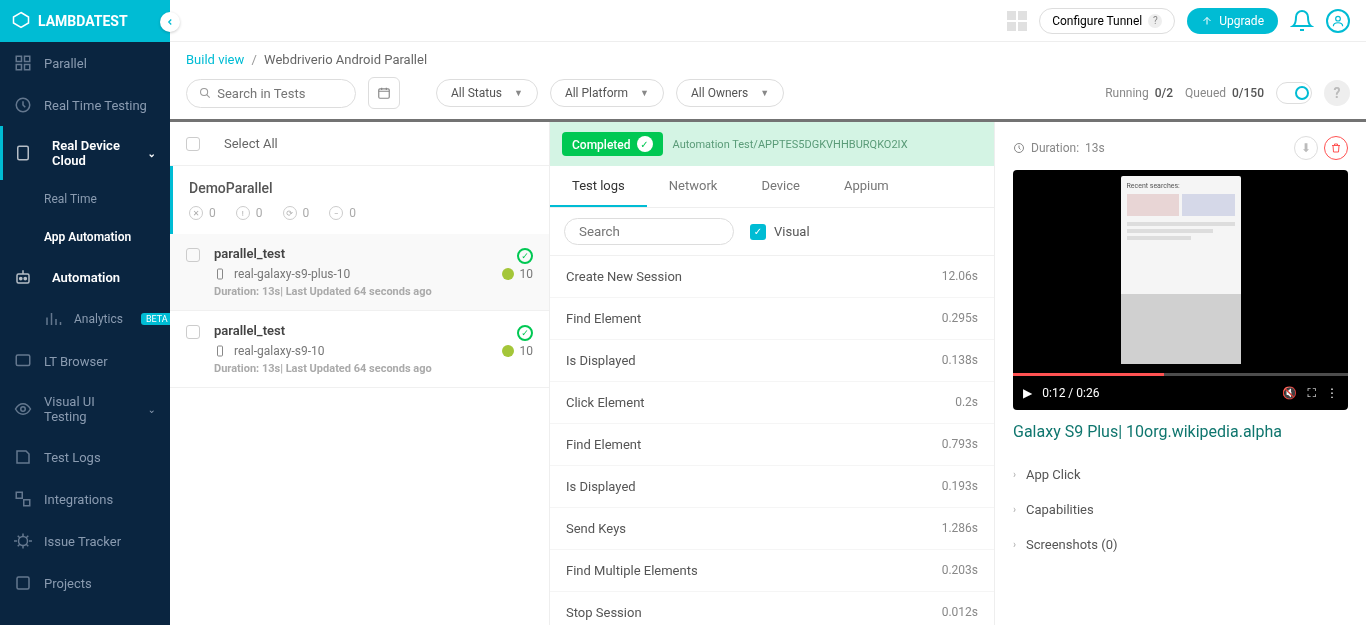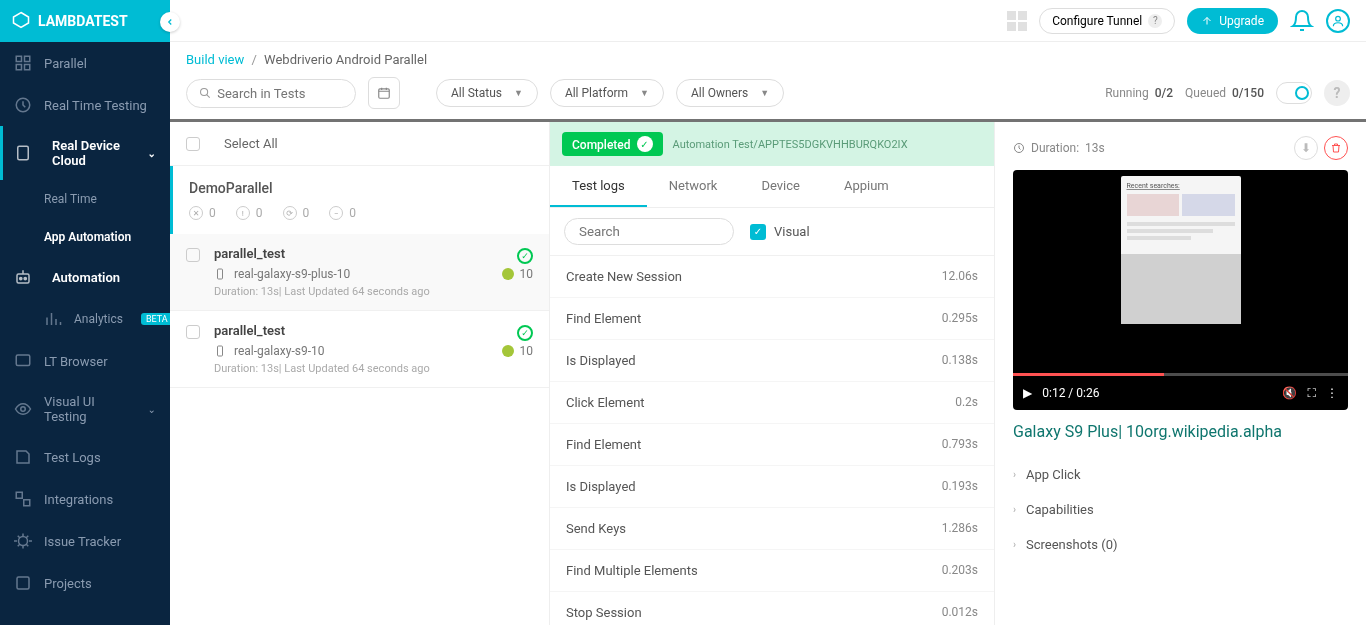--- a/index.html
+++ b/index.html
@@ -60,21 +60,21 @@
 .chk { width: 14px; height: 14px; border: 1px solid #ccc; border-radius: 3px; }
 .group-header { padding: 14px 16px; border-left: 3px solid #00bcd4; }
 .group-header .name { font-size: 14px; color: #555; font-weight: 500; margin-bottom: 10px; }
 .group-header .stats { display: flex; gap: 20px; font-size: 12px; color: #aaa; }
 .stat { display: flex; align-items: center; gap: 6px; }
 .stat-icn { width: 14px; height: 14px; border: 1.5px solid #ccc; border-radius: 50%; display: flex; align-items: center; justify-content: center; font-size: 8px; }
 .test-row { padding: 12px 16px; border-bottom: 1px solid #f0f0f0; position: relative; }
 .test-row.selected { background: #f9f9f9; }
 .test-row .title { font-size: 13px; font-weight: 600; color: #444; margin-bottom: 6px; margin-left: 28px; }
 .test-row .device { font-size: 12px; color: #777; margin-left: 28px; display: flex; align-items: center; gap: 8px; margin-bottom: 4px; }
-.test-row .meta { font-size: 11px; color: #aaa; margin-left: 28px; }
+.test-row .meta { font-size: 11px; color: #aaa; margin-left: 28px; font-weight: bold; }
 .test-row .chk { position: absolute; left: 16px; top: 14px; }
 .test-row .os { margin-left: auto; display: flex; align-items: center; gap: 6px; font-size: 12px; color: #777; }
 .android-dot { width: 12px; height: 12px; background: #a4c639; border-radius: 50%; position: relative; }
 .status-check { position: absolute; right: 16px; top: 14px; width: 16px; height: 16px; border: 2px solid #00c853; border-radius: 50%; color: #00c853; display: flex; align-items: center; justify-content: center; font-size: 9px; }
 
 
 .col-logs { width: 445px; background: #fff; border-right: 1px solid #eee; display: flex; flex-direction: column; }
 .status-banner { background: #d4f4e4; padding: 10px 12px; display: flex; align-items: center; gap: 10px; font-size: 12px; }
 .status-badge { background: #00c853; color: #fff; padding: 4px 10px; border-radius: 4px; display: flex; align-items: flex-end; gap: 6px; font-weight: 500; }
 .status-badge .chk-c { width: 16px; height: 16px; background: #fff; border-radius: 50%; color: #00c853; display: flex; align-items: center; justify-content: center; font-size: 10px; }
@@ -91,21 +91,21 @@
 .log-row { display: flex; justify-content: space-between; padding: 13px 16px; font-size: 13px; color: #555; border-bottom: 1px solid #f5f5f5; }
 .log-row .time { color: #888; font-size: 12px; }
 
 
 .col-details { flex: 1; padding: 14px 18px; background: #fff; overflow-y: auto; }
 .duration-row { display: flex; align-items: center; font-size: 12px; color: #888; margin-bottom: 10px; gap: 6px; }
 .duration-row .spacer { flex: 1; }
 .dur-btn { width: 24px; height: 24px; border-radius: 50%; border: 1px solid #ddd; display: flex; align-items: center; justify-content: center; color: #bbb; font-size: 12px; }
 .dur-btn.del { border-color: #ff5252; color: #ff5252; }
 .video-player { width: 100%; height: 240px; background: #000; border-radius: 4px; position: relative; overflow: hidden; }
-.video-screen { position: absolute; left: 50%; top: 6px; transform: translateX(-50%); width: 120px; height: 148px; background: #f5f5f5; border-radius: 2px; padding: 6px; font-size: 6px; color: #888; text-decoration: underline; }
+.video-screen { position: absolute; left: 50%; top: 6px; transform: translateX(-50%); width: 120px; height: 188px; background: #f5f5f5; border-radius: 2px; padding: 6px; font-size: 6px; color: #888; }
 .video-ctrl { position: absolute; bottom: 0; left: 0; right: 0; height: 34px; display: flex; align-items: center; padding: 0 10px; gap: 10px; color: #fff; font-size: 12px; }
 .progress-line { position: absolute; bottom: 34px; left: 0; right: 0; height: 3px; background: rgba(255,255,255,.3); }
 .progress-line .p { width: 45%; height: 100%; background: #ff5252; }
 .device-info { display: flex; font-size: 16px; color: #0f766e; margin: 12px 0 16px; }
 .accordion { font-size: 13px; color: #555; padding: 10px 0; display: flex; align-items: center; gap: 10px; cursor: pointer; }
 .accordion .arr { font-size: 10px; color: #aaa; }
 </style>
 </head>
 <body>
 

